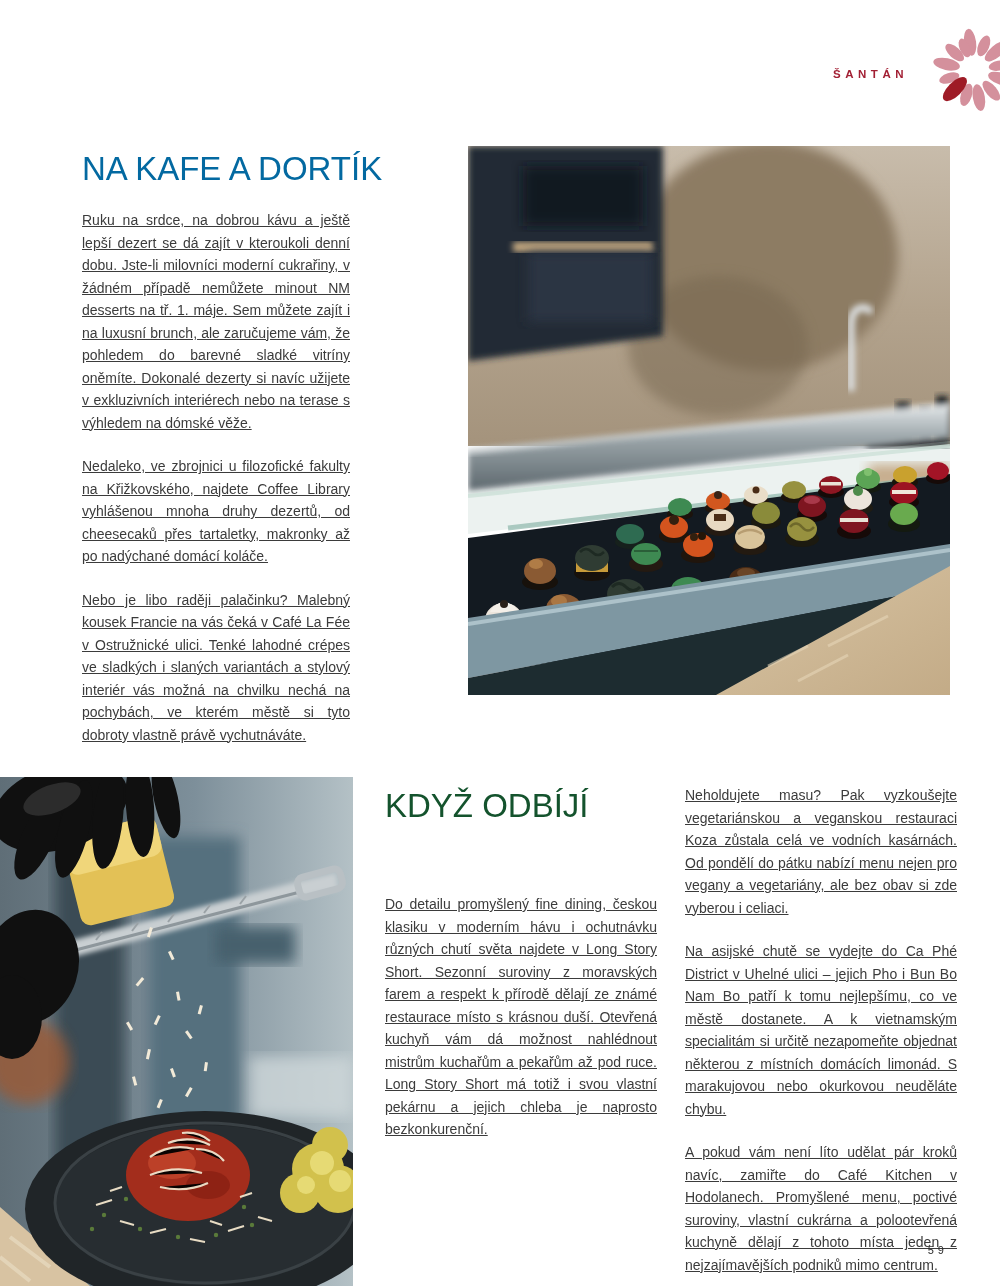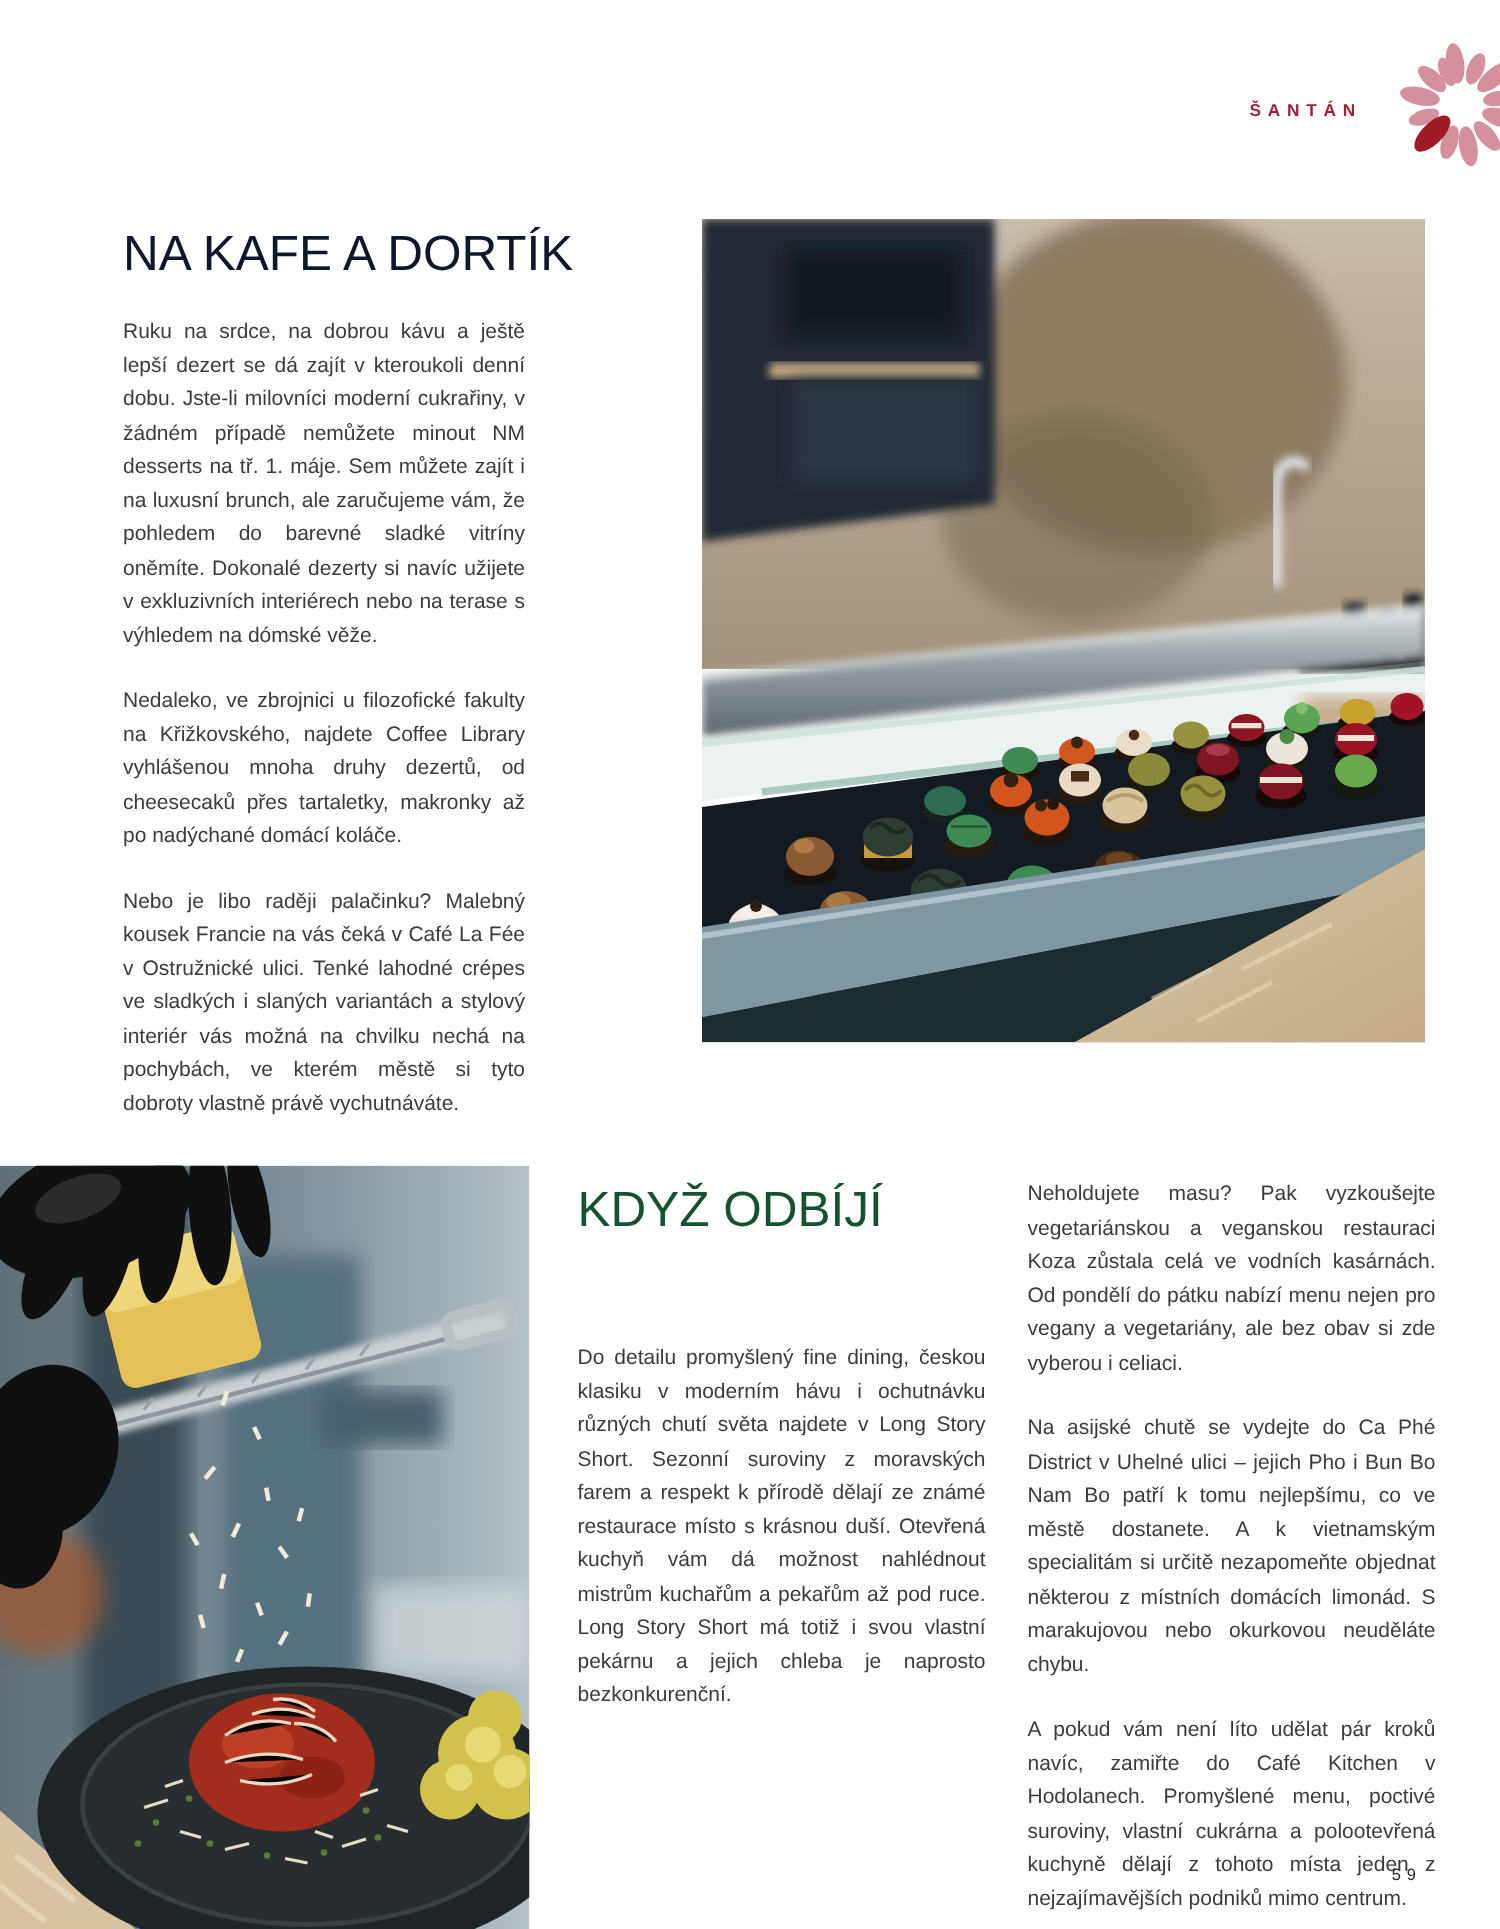--- a/index.html
+++ b/index.html
@@ -15,23 +15,23 @@
   .brand{
     position:absolute;top:68px;right:92px;
     font-size:11.5px;font-weight:bold;letter-spacing:4.5px;
     color:#A21F33;
   }
   .logo{position:absolute;left:922px;top:18px;width:110px;height:110px;}
   
   .a1-title{
     position:absolute;left:82px;top:150px;width:360px;
     font-size:33px;font-weight:400;letter-spacing:0px;
-    color:#0f172a;margin:0;
+    color:#0369a1;margin:0;
   }
-  .col{position:absolute;text-align:justify;font-size:14px;line-height:22.5px;color:#3B3B3B;}
+  .col{position:absolute;text-align:justify;font-size:14px;line-height:22.5px;color:#3B3B3B;text-decoration:underline;}
   .col p{margin:0 0 21px 0;}
   .col-1{left:82px;top:209px;width:268px;}
   .col-2{left:385px;top:893px;width:272px;}
   .col-3{left:685px;top:784px;width:272px;}
   
   .a2-title{
     position:absolute;left:385px;top:781px;width:300px;
     font-size:33px;font-weight:400;line-height:49px;
     color:#14532d;margin:0;
   }

